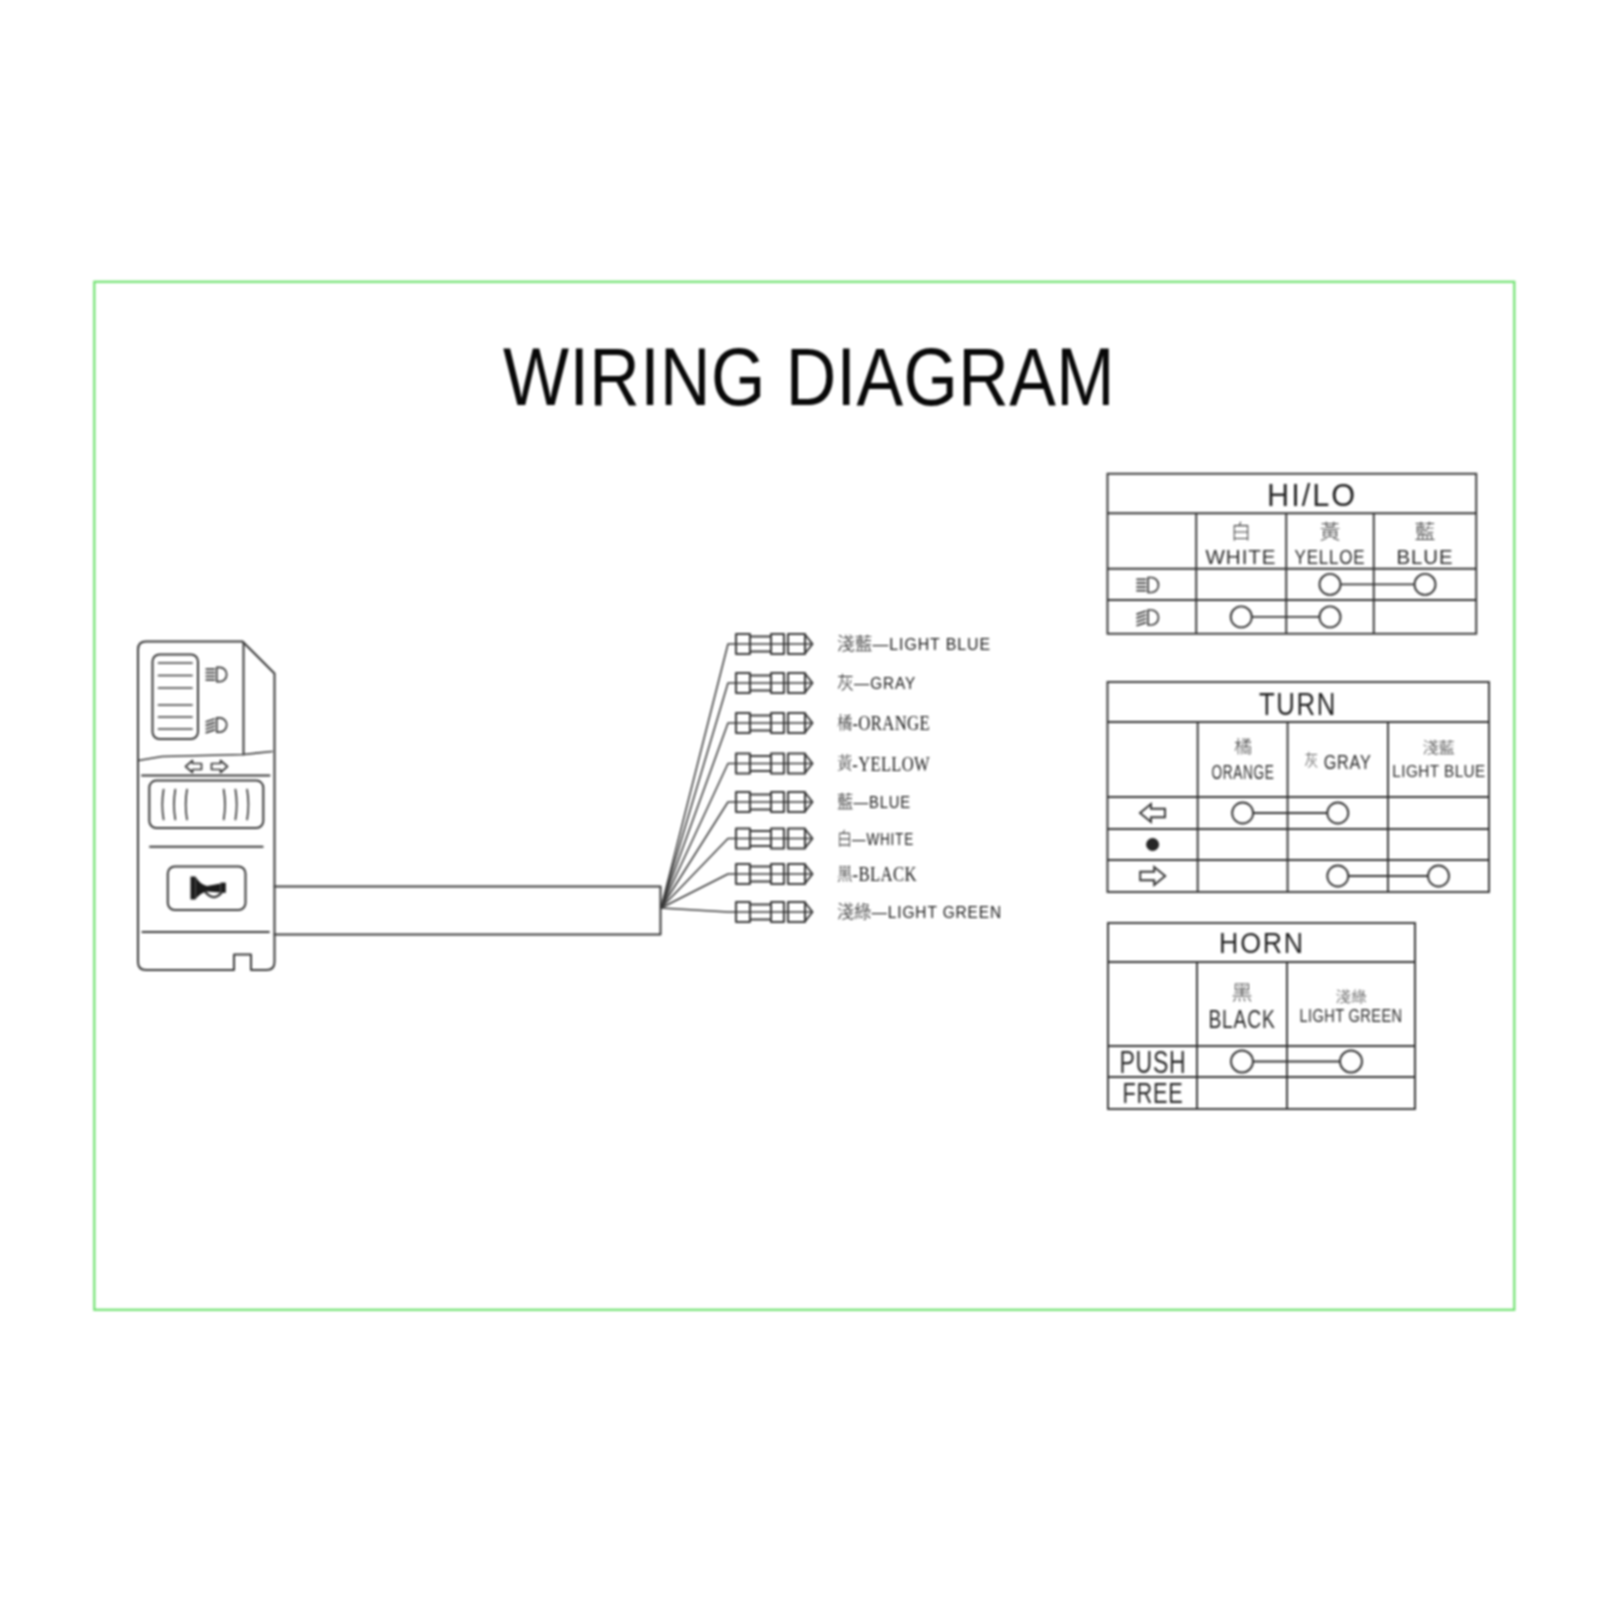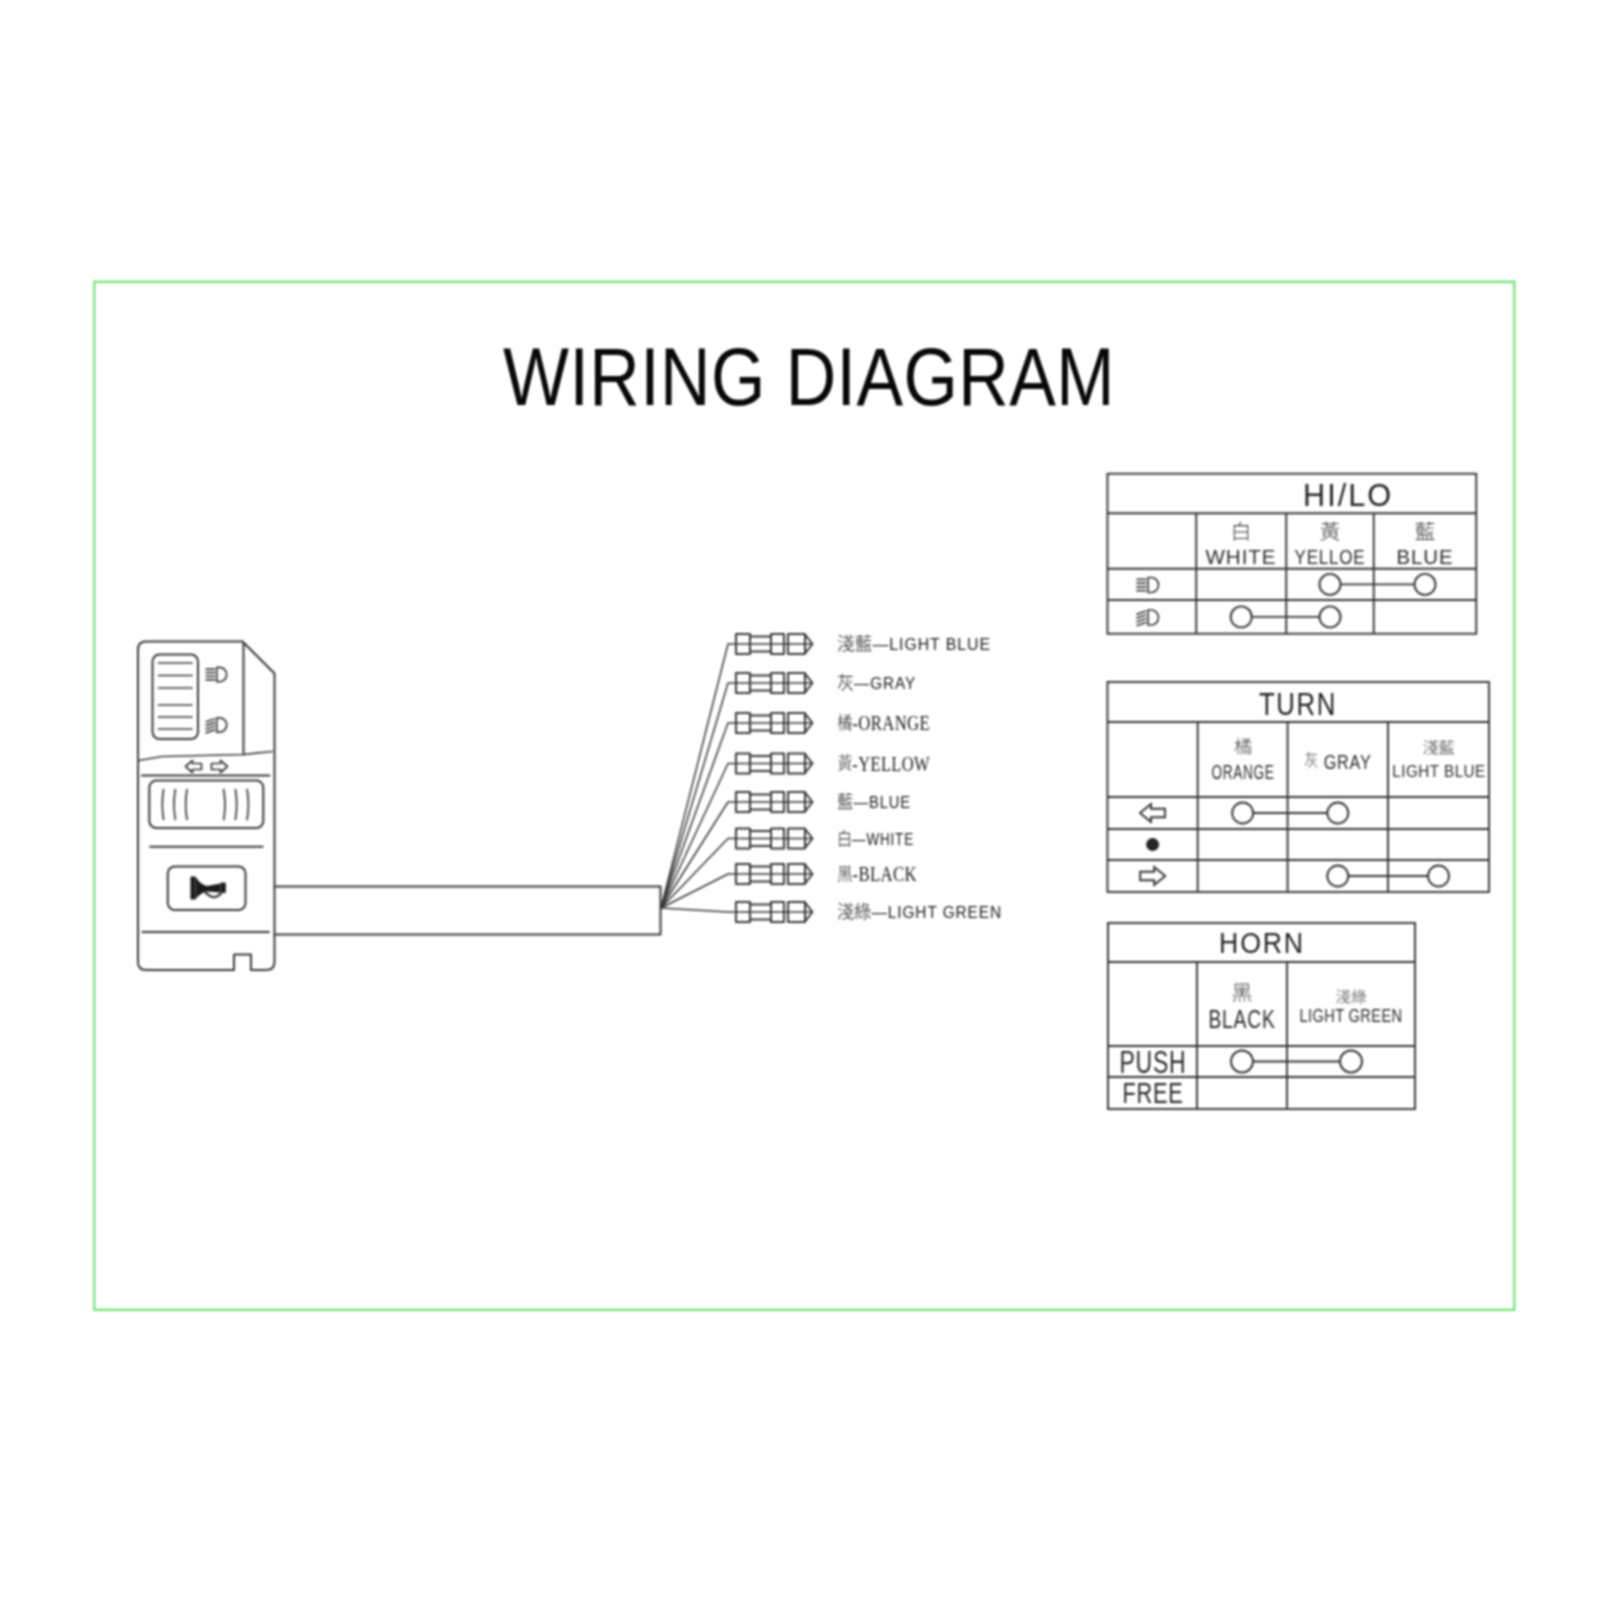--- a/index.html
+++ b/index.html
@@ -290,21 +290,21 @@
     </div>
 <div class="wlabel sans cjkmix" style="left: 837px; top: 912px; transform: translateY(-50%) scaleX(0.9069);">
       <svg viewBox="0 0 1000 1000">
         <path d="M96 789C158 757 230 707 266 670L295 709C259 745 186 793 124 823ZM44 519C108 491 182 445 219 410L247 450C210 483 134 528 71 555ZM73 -28 114 -59C166 31 231 160 276 265L239 294C190 184 121 49 73 -28ZM653 806C708 790 776 759 811 734L838 768C803 790 734 821 680 835ZM635 375C692 360 762 326 801 302L828 335C791 359 720 390 663 406ZM466 834C476 786 489 740 506 696L326 684L329 641L523 654C546 606 573 562 606 525C517 482 411 451 308 431C318 420 333 399 338 389C439 413 546 447 637 493C698 436 776 401 871 398C915 397 937 433 952 520C939 524 923 532 912 541C905 472 892 443 867 444C796 447 734 473 681 517C731 547 775 582 808 621L764 638C735 604 695 573 649 547C619 578 593 616 572 658L931 682L927 725L552 699C535 741 522 786 513 834ZM478 415C485 364 496 314 510 267L313 255L317 212L523 225C543 168 569 115 601 71C508 24 398 -10 289 -32C299 -43 314 -65 319 -75C425 -49 534 -13 629 36C688 -30 767 -72 868 -75C918 -77 942 -32 958 75C946 79 929 87 917 97C908 7 893 -30 864 -28C790 -25 726 8 674 61C736 99 789 143 828 195L782 212C748 167 701 128 645 95C616 133 592 178 572 228L953 253L949 295L558 270C544 316 533 364 527 415Z" transform="translate(0,838) scale(1,-1)" fill="currentColor"></path>
       </svg>
       <svg viewBox="0 0 1000 1000">
         <path d="M188 197C201 131 212 45 214 -12L255 -3C252 53 240 138 228 204ZM91 201C78 121 61 30 39 -33C50 -36 71 -43 80 -47C99 15 120 110 134 192ZM290 216C311 160 334 86 343 39L382 52C372 98 348 171 327 227ZM882 370C848 329 786 270 742 235L774 211C819 245 876 296 920 343ZM421 346C467 304 519 243 545 205L580 233C554 270 500 327 454 369ZM383 48 411 13C465 48 529 92 590 136L574 173C504 125 432 78 383 48ZM725 147C792 103 874 40 915 -2L942 36C901 75 819 136 751 178ZM64 252C82 261 110 268 334 301L350 248L390 263C377 311 346 395 320 459L281 449C294 416 309 377 321 340L130 313C215 409 299 534 370 659L326 682C302 635 274 587 246 543L116 531C174 610 233 713 280 815L234 835C191 724 118 607 96 578C76 546 58 525 42 521C48 508 55 484 58 474C72 479 93 484 218 500C175 436 137 386 120 367C90 329 67 302 49 299C54 286 62 263 64 252ZM531 705H777L754 590H500ZM515 835C495 745 463 622 438 548H745L724 455H386V410H640V-16C640 -27 637 -30 625 -31C613 -31 574 -32 527 -30C534 -44 541 -63 544 -74C601 -75 638 -74 659 -66C680 -59 686 -46 686 -16V410H950V455H771C792 548 817 664 831 744L797 750L788 746H541L561 829Z" transform="translate(0,838) scale(1,-1)" fill="currentColor"></path>
       </svg>
       <span>—LIGHT GREEN</span>
     </div>
-<div class="txt ttitle" style="left: 1348px; top: 495px; transform: translate(-50%, -50%) scaleX(0.9894);">HI/LO</div>
+<div class="txt ttitle" style="left: 1312px; top: 495px; transform: translate(-50%, -50%) scaleX(0.9894);">HI/LO</div>
 <div class="txt ttitle sz32t" style="left: 1298px; top: 703.5px; transform: translate(-50%, -50%) scaleX(0.8052);">TURN</div>
 <div class="txt ttitle sz29t" style="left: 1261.5px; top: 943px; transform: translate(-50%, -50%) scaleX(0.9209);">HORN</div>
 <div class="txt hcjk cjkmix sz21c" style="left:1241.25px;top:531.9px">
       <svg viewBox="0 0 1000 1000">
         <path d="M463 838C448 788 421 717 397 666H156V-75H204V2H796V-69H845V666H450C473 713 497 773 518 823ZM204 50V313H796V50ZM204 360V617H796V360Z" transform="translate(0,838) scale(1,-1)" fill="currentColor"></path>
       </svg>
     </div>
 <div class="txt hlat sz21" style="left: 1241.25px; top: 556.2px; transform: translate(-50%, -50%) scaleX(0.9772);">WHITE</div>
 <div class="txt hcjk cjkmix sz21c" style="left:1330px;top:531.9px">
       <svg viewBox="0 0 1000 1000">

